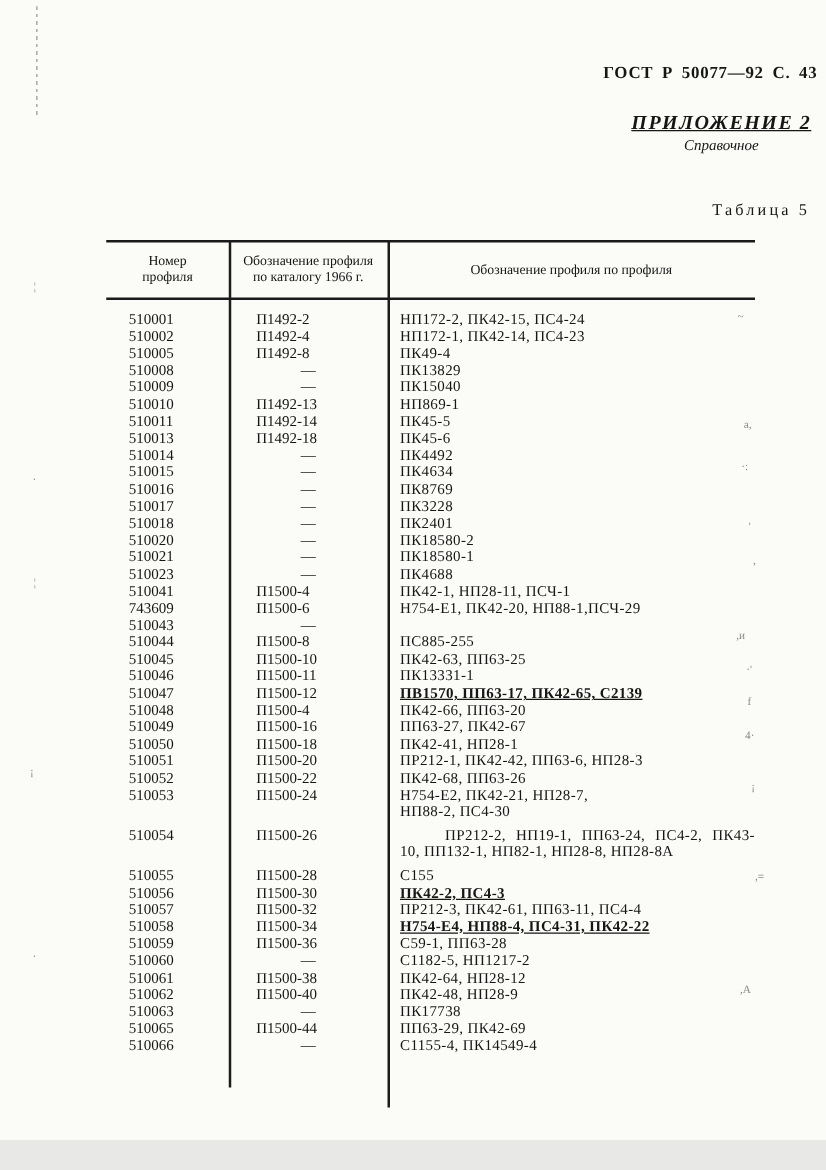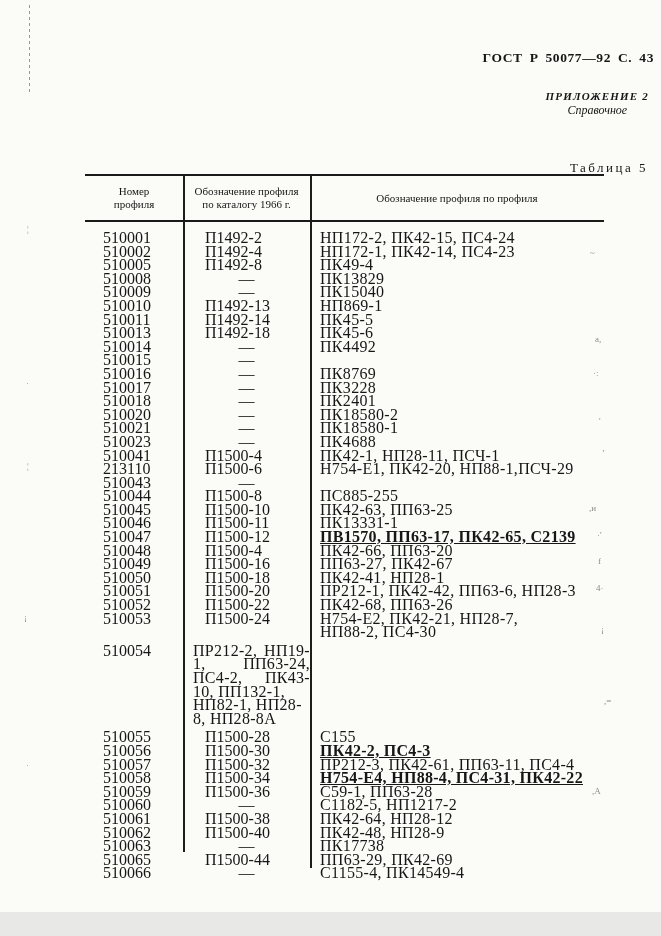--- a/index.html
+++ b/index.html
@@ -14,47 +14,47 @@
   }
   
   .gost-header{
     position:absolute;top:50px;right:51px;
     font-size:13.5px;font-weight:bold;
     letter-spacing:.6px;word-spacing:3px;
     white-space:nowrap;
   }
   
   .annex{position:absolute;top:90px;right:56px;text-align:center;}
-  .annex-title{font-style:italic;font-weight:bold;font-size:11px;letter-spacing:1.2px;white-space:nowrap;}
+  .annex-title{font-style:italic;font-weight:bold;font-size:16px;letter-spacing:1.2px;white-space:nowrap;text-decoration:underline;}
   .annex-sub{font-style:italic;font-size:12px;margin-top:1px;}
   
   .tbl-caption{position:absolute;top:160px;right:57px;font-size:13px;letter-spacing:2.5px;white-space:nowrap;}
   
-  .tbl{position:absolute;left:85px;top:174px;width:519px;}
+  .tbl{position:absolute;left:85px;top:192px;width:519px;}
   .vline{position:absolute;top:0;width:1.5px;background:#1c1c1c;}
   .v1{left:98px;height:678px;}
   .v2{left:225px;height:694px;}
   .tbl-header{
     display:grid;grid-template-columns:98px 127px 294px;
     height:48px;align-items:center;text-align:center;
     font-size:11px;line-height:13px;
     border-top:2.5px solid #1a1a1a;border-bottom:2px solid #1a1a1a;
     box-sizing:border-box;
   }
   .tbl-header .hcell{padding:0 4px;}
-  .tbl-body{padding-top:9px;font-size:16px;line-height:13.6px;}
+  .tbl-body{padding-top:9px;font-size:12px;line-height:13.6px;}
   .row{display:grid;grid-template-columns:98px 127px 294px;}
   .row.multi{margin-bottom:5px;}
   .cell{white-space:nowrap;}
   .c1{padding-left:18px;}
   .c2{padding-left:22px;}
   .c2.dash{padding-left:0;text-align:center;}
   .c3{padding-left:10px;letter-spacing:.3px;white-space:normal;}
   .c3.bold{font-weight:bold;text-decoration:underline;}
-  .c3 .justify{text-align:justify;text-align-last:justify;}
+  .c3 .justify{text-align:justify;text-align-last:justify;margin-left:36px;}
   
   .artifact{position:absolute;font-size:9px;color:#2b2b2b;opacity:.55;white-space:nowrap;}
   .binding-line{
     position:absolute;left:29px;top:5px;height:88px;width:1px;
     background:repeating-linear-gradient(to bottom,#555 0 3px,transparent 3px 6px);
     opacity:.6;
   }
 </style>
 </head>
 <body>
@@ -150,20 +150,23 @@
         <div class="row">
           <div class="cell c1">510014</div>
           <div class="cell c2 dash">—</div>
           <div class="cell c3">
             <div>ПК4492</div>
           </div>
         </div>
         <div class="row">
           <div class="cell c1">510015</div>
           <div class="cell c2 dash">—</div>
+          <div class="cell c3">
+            <div>ПК4634</div>
+          </div>
         </div>
         <div class="row">
           <div class="cell c1">510016</div>
           <div class="cell c2 dash">—</div>
           <div class="cell c3">
             <div>ПК8769</div>
           </div>
         </div>
         <div class="row">
           <div class="cell c1">510017</div>
@@ -201,21 +204,21 @@
           </div>
         </div>
         <div class="row">
           <div class="cell c1">510041</div>
           <div class="cell c2">П1500-4</div>
           <div class="cell c3">
             <div>ПК42-1, НП28-11, ПСЧ-1</div>
           </div>
         </div>
         <div class="row">
-          <div class="cell c1">213110</div>
+          <div class="cell c1">743609</div>
           <div class="cell c2">П1500-6</div>
           <div class="cell c3">
             <div>Н754-Е1, ПК42-20, НП88-1,ПСЧ-29</div>
           </div>
         </div>
         <div class="row">
           <div class="cell c1">510043</div>
           <div class="cell c2 dash">—</div>
         </div>
         <div class="row">
@@ -284,20 +287,21 @@
         <div class="row multi">
           <div class="cell c1">510053</div>
           <div class="cell c2">П1500-24</div>
           <div class="cell c3">
             <div>Н754-Е2, ПК42-21, НП28-7,</div>
             <div>НП88-2, ПС4-30</div>
           </div>
         </div>
         <div class="row multi">
           <div class="cell c1">510054</div>
+          <div class="cell c2">П1500-26</div>
           <div class="cell c3">
             <div class="justify">ПР212-2, НП19-1, ПП63-24, ПС4-2, ПК43-</div>
             <div>10, ПП132-1, НП82-1, НП28-8, НП28-8А</div>
           </div>
         </div>
         <div class="row">
           <div class="cell c1">510055</div>
           <div class="cell c2">П1500-28</div>
           <div class="cell c3">
             <div>С155</div>

